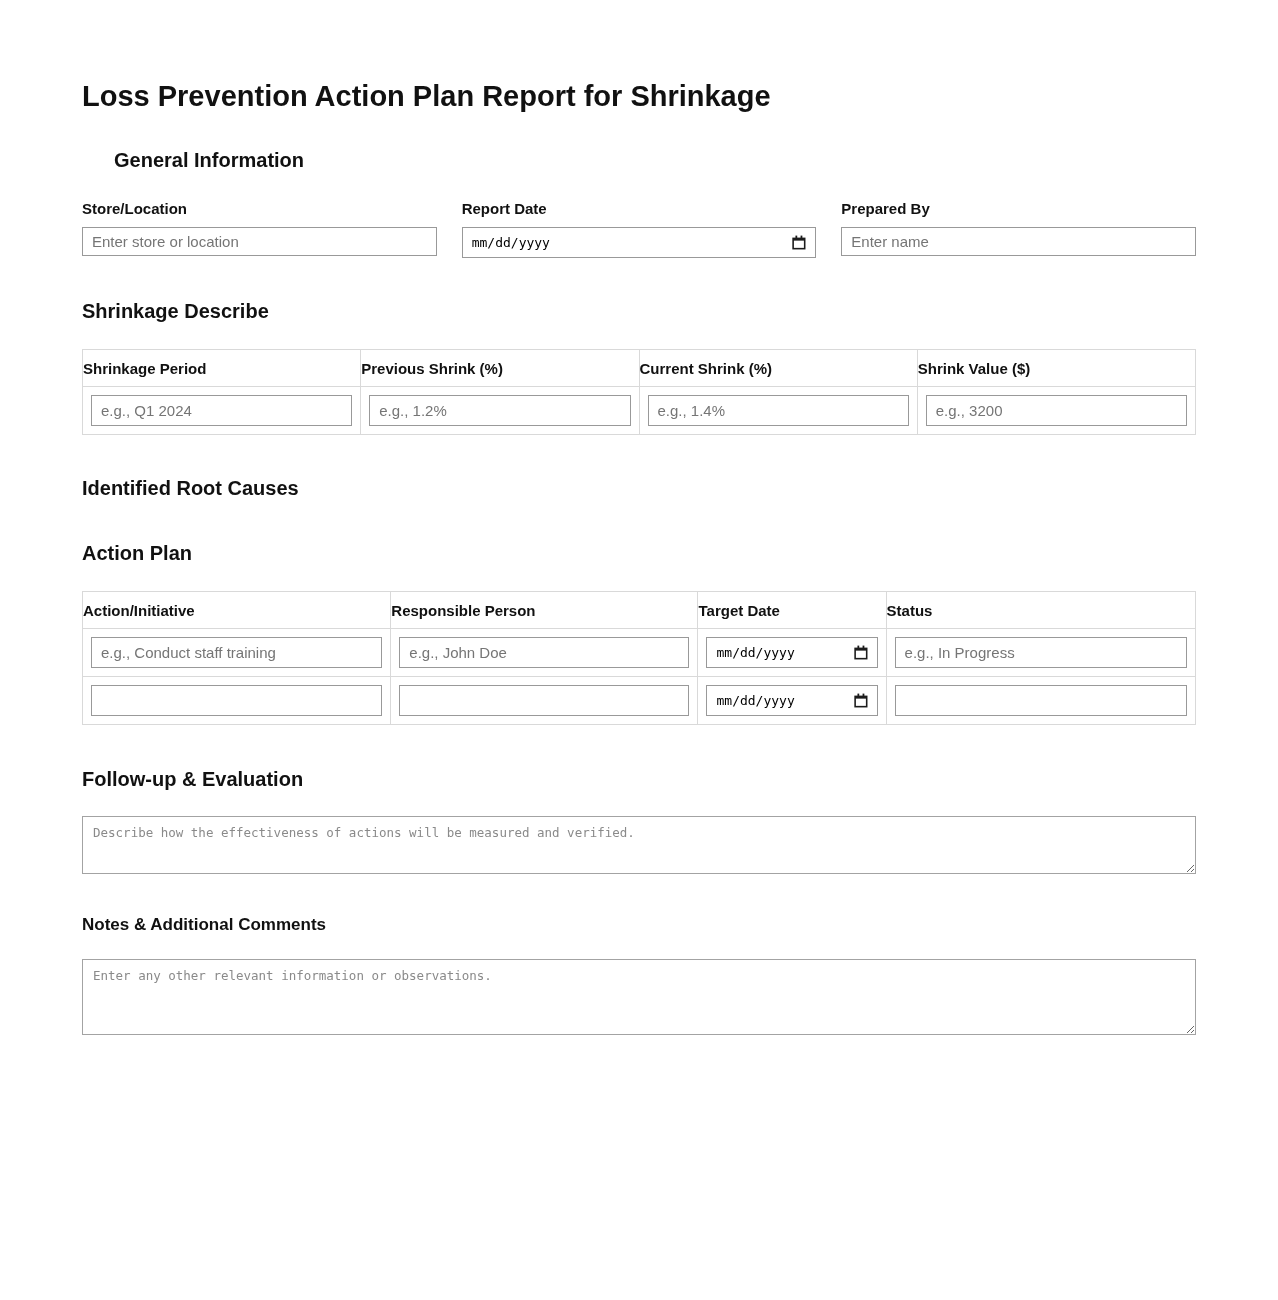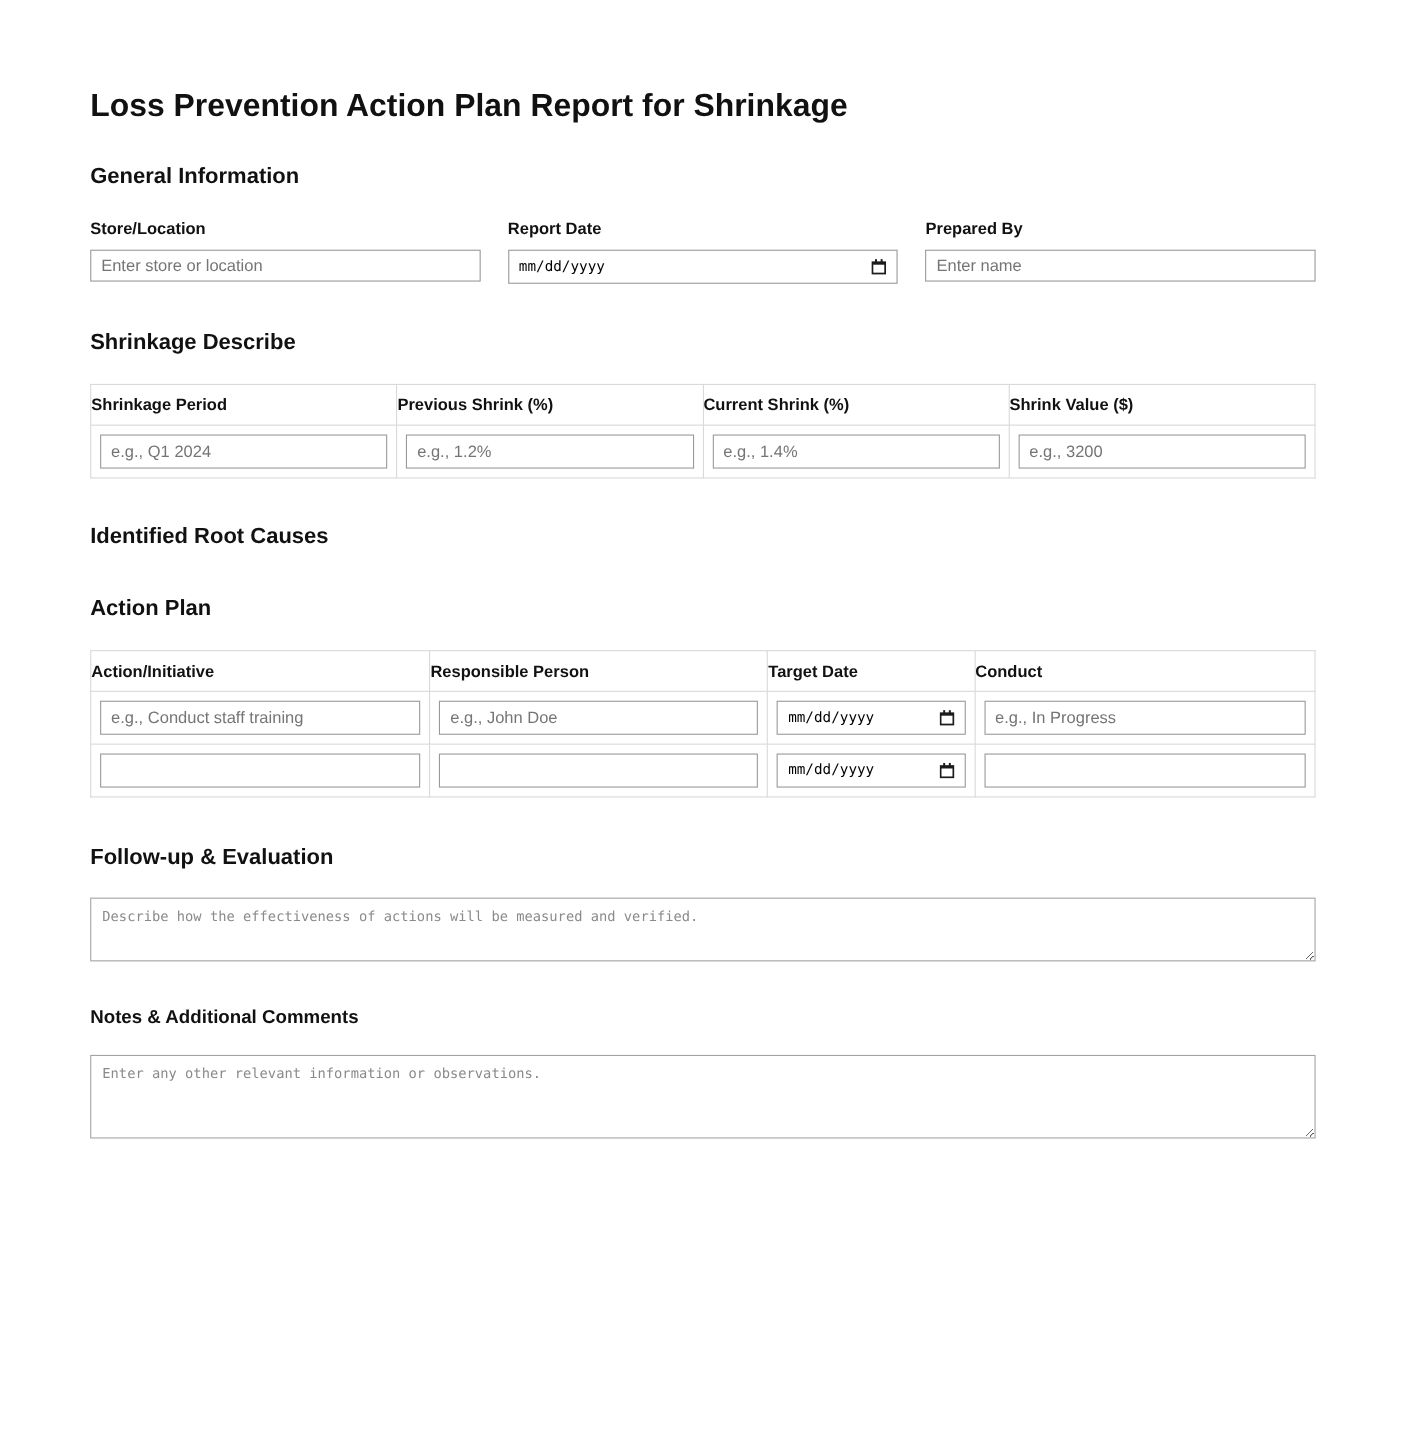--- a/index.html
+++ b/index.html
@@ -25,33 +25,32 @@
     color: #111;
     margin: 0;
   }
   h3 {
     font-size: 17px;
     line-height: 1.25;
     font-weight: 700;
     color: #111;
     margin: 0;
   }
-  .h2-general   { margin-top: 34px; }
+  .h2-general   { margin-top: 34px; margin-left: 32px; }
   .h2-shrinkage { margin-top: 41px; }
   .h2-rootcauses{ margin-top: 41px; }
   .h2-actionplan{ margin-top: 40px; }
   .h2-followup  { margin-top: 42px; }
   .h3-notes     { margin-top: 40px; }
 
   
   .fields-row {
     display: flex;
     gap: 25px;
     margin-top: 27px;
-    justify-content: flex-end;
   }
   .field { flex: 1; }
   .field label {
     display: block;
     font-size: 15px;
     font-weight: 700;
     color: #111;
     margin-bottom: 10px;
   }
 
@@ -192,21 +191,21 @@
         <col style="width:27.7%">
         <col style="width:27.6%">
         <col style="width:16.9%">
         <col style="width:27.8%">
       </colgroup>
     <thead>
       <tr>
         <th>Action/Initiative</th>
         <th>Responsible Person</th>
         <th>Target Date</th>
-        <th>Conduct</th>
+        <th>Status</th>
       </tr>
     </thead>
     <tbody>
       <tr>
         <td><input type="text" placeholder="e.g., Conduct staff training" style=""></td>
         <td><input type="text" placeholder="e.g., John Doe" style=""></td>
         <td>
           <div class="date-input">
             <span class="date-text">mm/dd/yyyy</span>
             <span class="cal">

